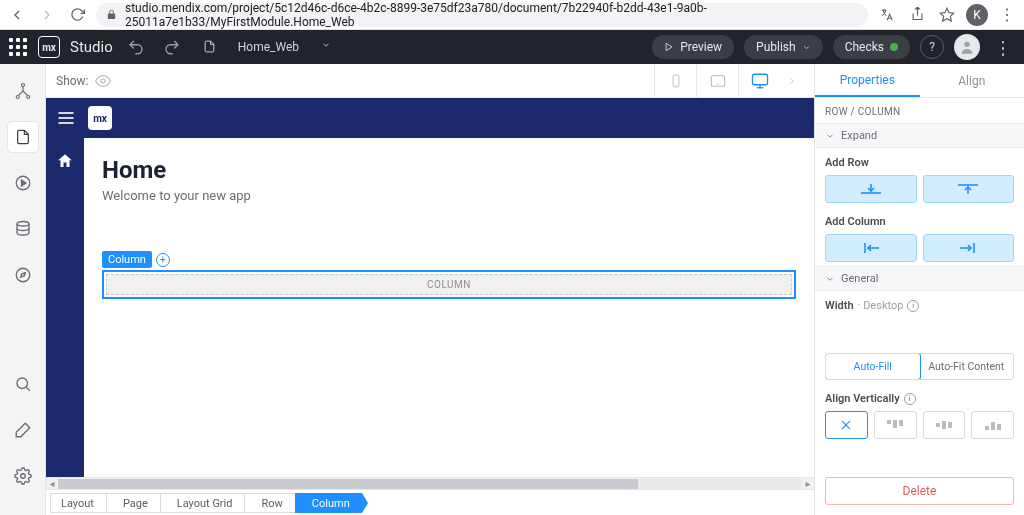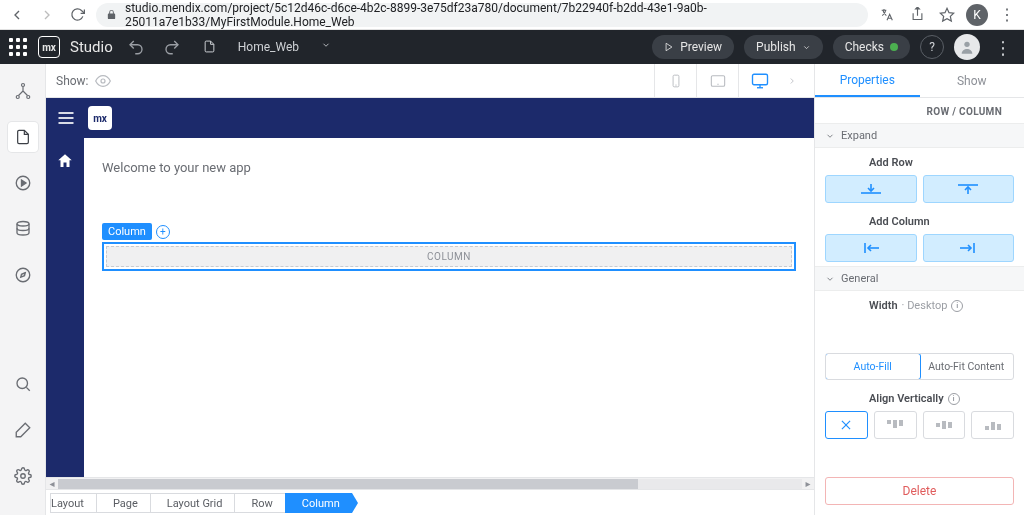--- a/index.html
+++ b/index.html
@@ -69,33 +69,33 @@
 .fake-scroll { height: 12px; background: #f1f1f2; border-top: 1px solid #e5e6e8; display:flex; align-items:center; }
 .fake-scroll .thumb-l { width: 12px; height:12px; display:flex;align-items:center;justify-content:center;color:#8d9097;font-size:10px; }
 .fake-scroll .track { flex:1; height:10px; background:#e9e9eb; position:relative; }
 .fake-scroll .thumb { position:absolute; left:0; top:0; bottom:0; width:78%; background:#c9cbd0; }
 .fake-scroll .thumb-r { width: 12px; height:12px; display:flex;align-items:center;justify-content:center;color:#8d9097;font-size:10px; }
 
 
 .crumbs { height: 26px; border-top: 1px solid #e5e6e8; display: flex; align-items: center; padding-left: 4px; background:#fff; }
 .crumb { position: relative; height: 20px; line-height: 20px; padding: 0 12px 0 16px; font-size: 11px; color: #5a5d63; background: #fff; border: 1px solid #d9dbdf; border-right: none; }
 .crumb::after { content: ""; position: absolute; right: -6px; top: -1px; width: 0; height: 0; border-top: 10px solid transparent; border-bottom: 10px solid transparent; border-left: 6px solid #fff; filter: drop-shadow(1px 0 0 #d9dbdf); }
-.crumb:first-child { padding-left: 0; }
+.crumb:first-child { padding-left: 10px; }
 .crumb.active { background: #1f8fff; color: #fff; border-color: #1f8fff; }
 .crumb.active::after { border-left-color: #1f8fff; filter: none; }
 
 
 .right-panel { width: 210px; border-left: 1px solid #e5e6e8; display: flex; flex-direction: column; background: #fff; }
 .rp-tabs { height: 34px; display: flex; border-bottom: 1px solid #e5e6e8; }
 .rp-tab { flex: 1; font-size: 12px; color: #8d9097; display: flex; align-items: center; justify-content: center; }
 .rp-tab.active { color: #1f8fff; border-bottom: 2px solid #1f8fff; }
-.rp-section-title { font-size: 10px; font-weight: 700; color: #6a6d73; padding: 8px 22px 6px; letter-spacing: 0.3px; text-align: right; }
+.rp-section-title { font-size: 10px; font-weight: 400; color: #6a6d73; padding: 8px 10px 6px; letter-spacing: 0.3px; }
 .rp-expand { background: #f6f7f8; border-top: 1px solid #eceded; border-bottom: 1px solid #eceded; padding: 5px 10px; font-size: 11px; color: #6a6d73; display:flex; align-items:center; gap:6px; }
 .rp-group { padding: 8px 10px 4px; }
-.rp-label { font-size: 11px; color: #4a4d53; font-weight: 600; margin-bottom: 6px; display:flex; align-items:center; gap:4px;margin-left:44px; }
+.rp-label { font-size: 11px; color: #4a4d53; font-weight: 600; margin-bottom: 6px; display:flex; align-items:center; gap:4px; }
 .rp-label .sub { font-weight: 400; color: #9b9ea4; }
 .rp-info { width: 12px; height: 12px; border: 1px solid #9b9ea4; border-radius: 50%; font-size: 8px; color: #9b9ea4; display:inline-flex; align-items:center; justify-content:center; }
 .btn-row { display: flex; gap: 6px; }
 .add-btn { flex: 1; height: 28px; background: #d2edff; border: 1px solid #9ed6ff; border-radius: 3px; color: #1f8fff; display:flex; align-items:center; justify-content:center; }
 .width-seg { display:flex; border:1px solid #d9dbdf; border-radius:3px; overflow:hidden;margin-top:41px; }
 .width-seg .seg { flex:1; text-align:center; font-size:10.5px; padding:6px 2px; color:#6a6d73; border-right:1px solid #d9dbdf; }
 .width-seg .seg:last-child { border-right:none; }
 .width-seg .seg.active { color:#1f8fff; border:1px solid #1f8fff; margin:-1px; border-radius:3px; position:relative; z-index:1; background:#fff; }
 .align-seg { display:flex; gap:6px; }
 .align-seg .seg { flex:1; height:28px; border:1px solid #d9dbdf; border-radius:3px; display:flex; align-items:center; justify-content:center; color:#b8bbc0; }
@@ -329,20 +329,21 @@
         </div>
         <div class="pv-body">
           <div class="pv-side">
             <div class="home-ico">
                 <svg width="18" height="18" viewBox="0 0 24 24" fill="currentColor">
                   <path d="M12 3l9 8h-3v9h-4v-6H10v6H6v-9H3z"></path>
                 </svg>
               </div>
           </div>
           <div class="pv-main">
+            <div class="pv-title">Home</div>
             <div class="pv-sub">Welcome to your new app</div>
             <div class="col-widget">
               <div class="col-badge-row">
                 <div class="col-badge">
                     <span>Column</span>
                   </div>
                 <div class="col-plus">+</div>
               </div>
               <div class="col-box">
                 <div class="col-inner">COLUMN</div>
@@ -366,21 +367,21 @@
       <div class="crumb">Page</div>
       <div class="crumb">Layout Grid</div>
       <div class="crumb">Row</div>
       <div class="crumb active">Column</div>
     </div>
   </div>
 
   <div class="right-panel">
     <div class="rp-tabs">
       <div class="rp-tab active">Properties</div>
-      <div class="rp-tab">Show</div>
+      <div class="rp-tab">Align</div>
     </div>
     <div class="rp-section-title">ROW / COLUMN</div>
     <div class="rp-expand">
       <svg width="10" height="10" viewBox="0 0 24 24" fill="none" stroke="currentColor" stroke-width="2">
           <polyline points="6 9 12 15 18 9"></polyline>
         </svg>
       <span>Expand</span>
     </div>
 
     <div class="rp-group">

